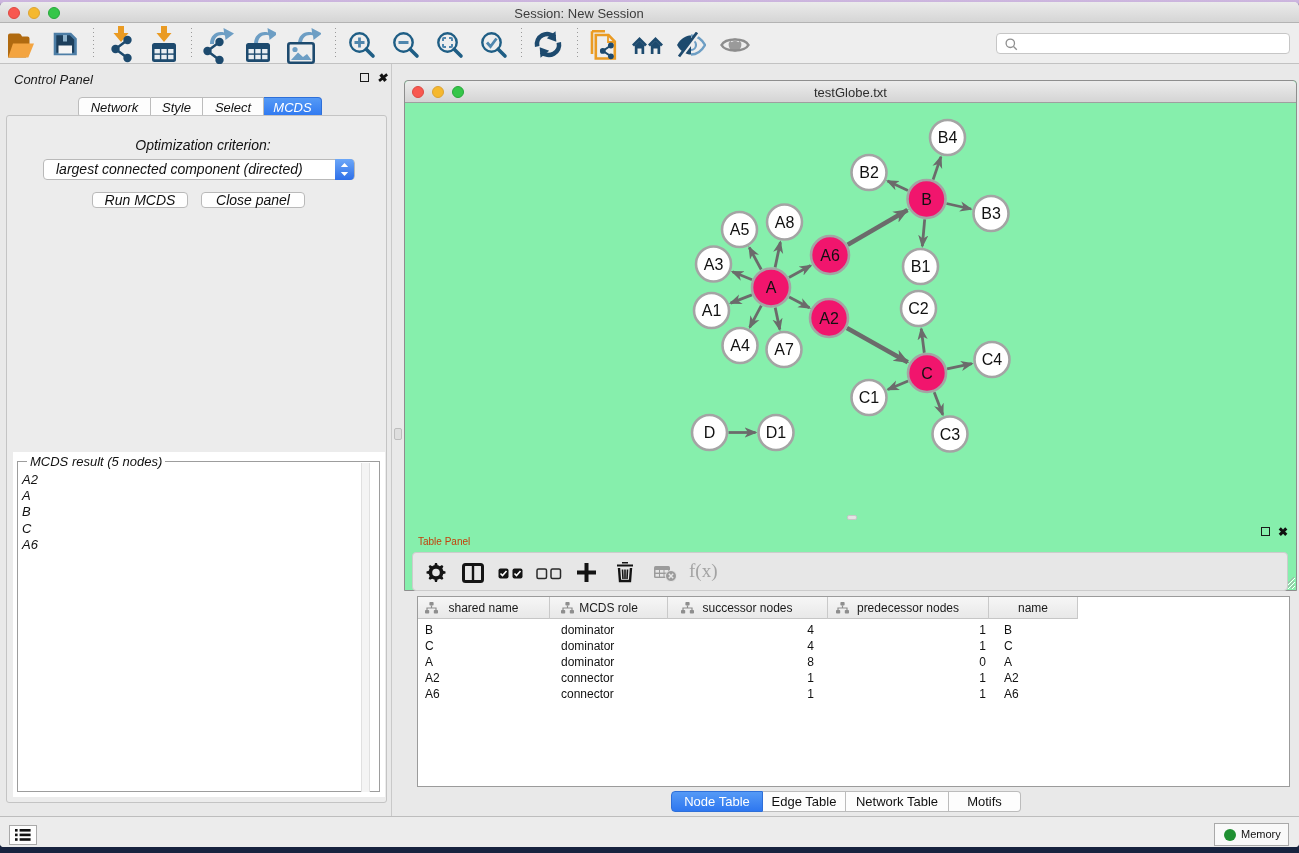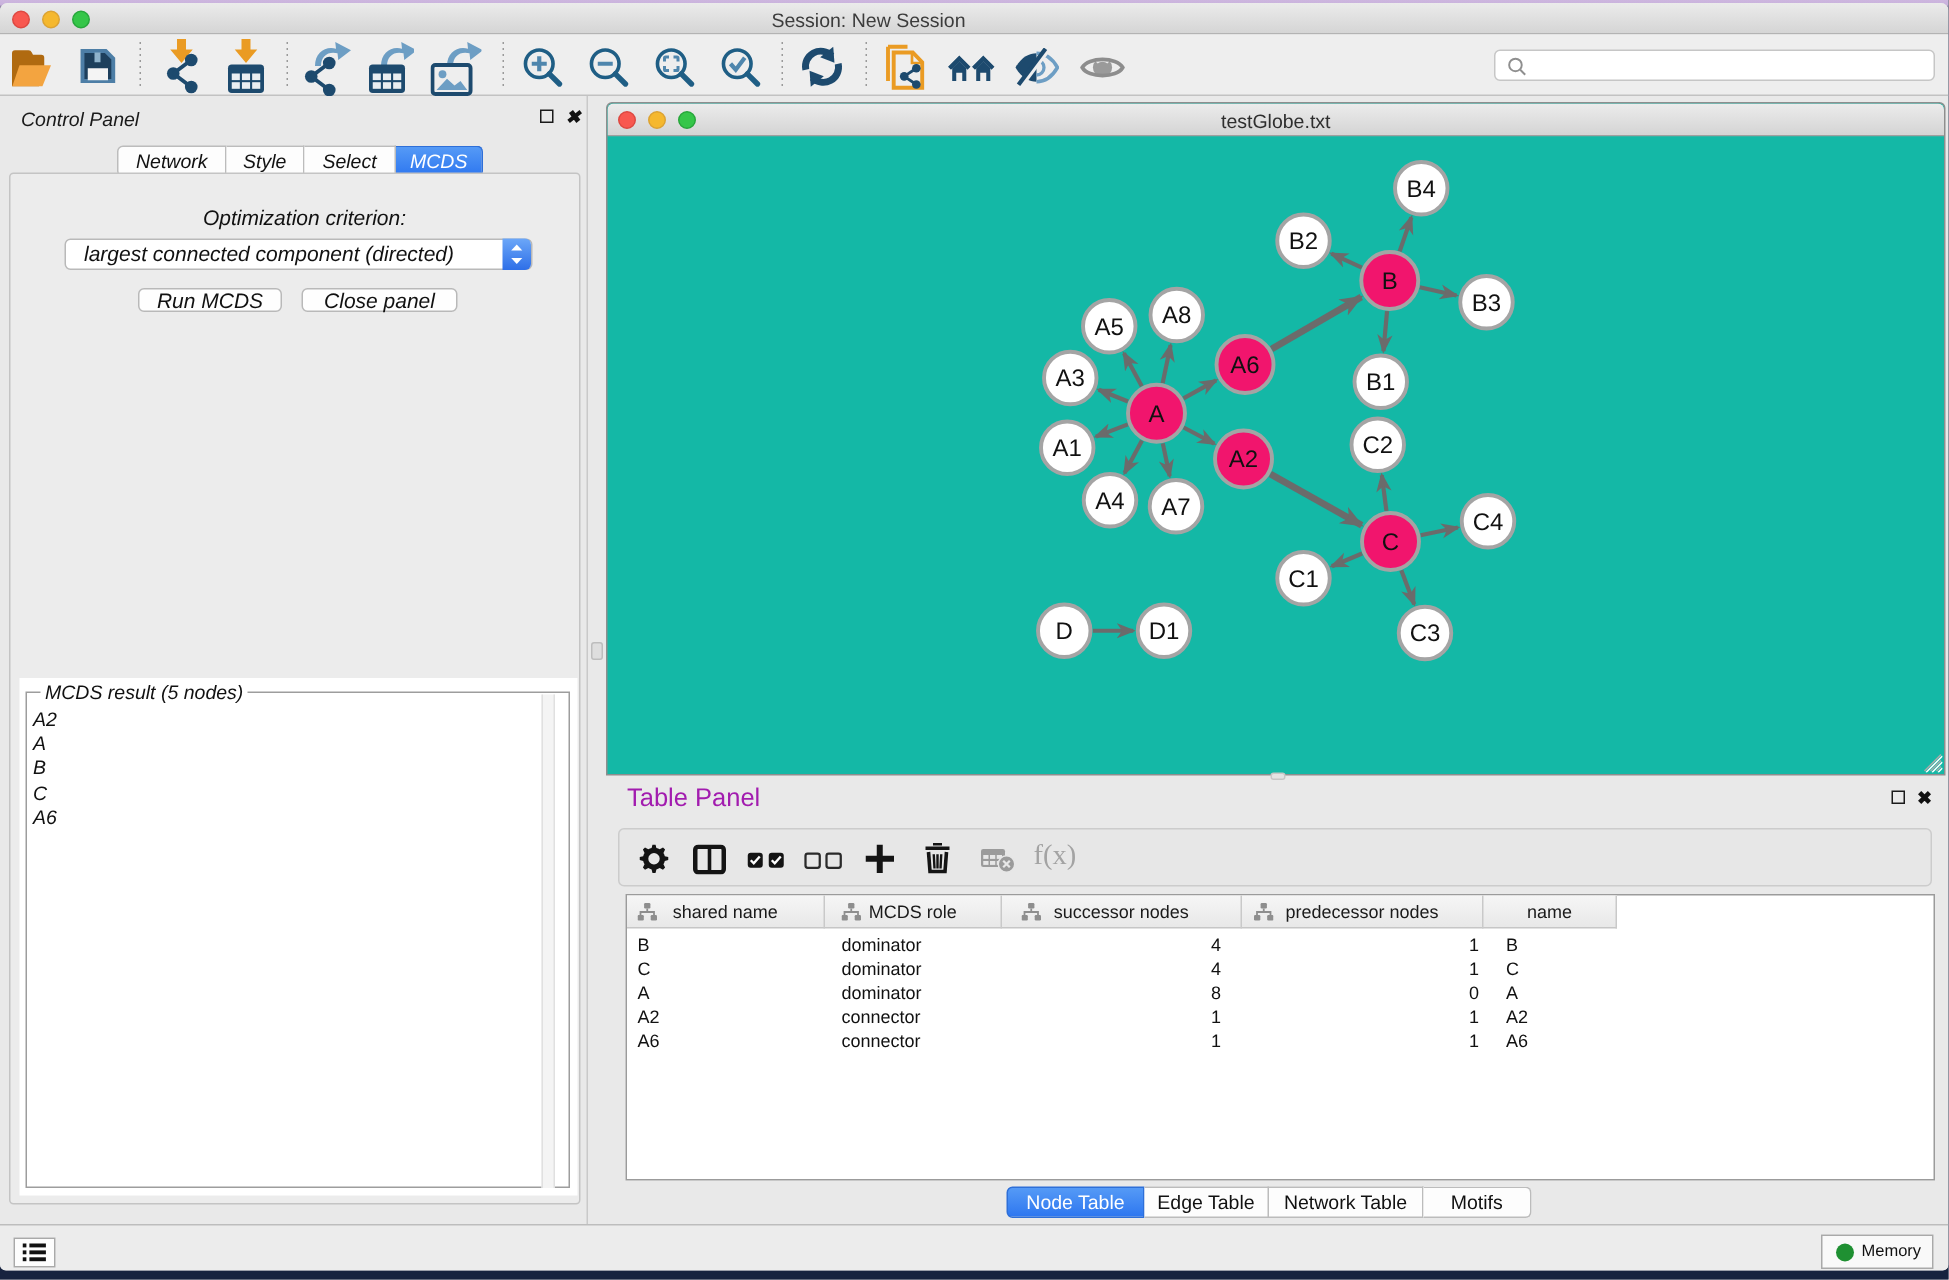--- a/index.html
+++ b/index.html
@@ -55,32 +55,32 @@
 #result-wrap { position:absolute; left:6px; top:336px; width:372px; height:345px; background:#fff; }
 #result-box { position:absolute; left:4px; top:9px; width:363px; height:331px; border:1px solid #9d9d9d; }
 #result-legend { position:absolute; left:9px; top:-8px; background:#fff; padding:0 3px; font-size:13px; color:#111; }
 #result-list { position:absolute; left:4px; top:10px; font-size:13px; color:#111; line-height:16.2px; }
 #result-scroll { position:absolute; right:9px; top:1px; width:9px; height:329px;
   background:#f4f4f4; border-left:1px solid #e0e0e0; border-right:1px solid #e0e0e0; }
 
 #vdivknob { position:absolute; left:394px; top:364px; width:8px; height:12px;
   background:#dedede; border:1px solid #bdbdbd; border-radius:2px; }
 
-#netwin { position:absolute; left:404px; top:4px; width:893px; height:449px;
-  background:#14b8a6; border:1px solid #8e8e8e; border-radius:4px 4px 0 0; }
+#netwin { position:absolute; left:404px; top:16px; width:893px; height:511px;
+  background:#86efac; border:1px solid #8e8e8e; border-radius:4px 4px 0 0; }
 #net-titlebar { position:absolute; left:0; top:0; width:891px; height:22px;
   background:linear-gradient(180deg,#ececec,#d4d4d4); border-bottom:1px solid #9f9f9f; border-radius:4px 4px 0 0; }
 #net-titlebar .t1 { left:7px;  background:#f85850; border:0.5px solid #dd4942; }
 #net-titlebar .t2 { left:27px; background:#f5b82e; border:0.5px solid #dca333; }
 #net-titlebar .t3 { left:47px; background:#35c649; border:0.5px solid #28a73c; }
 #net-title { position:absolute; top:4px; left:0; width:891px; text-align:center; font-size:13px; color:#2e2e2e; }
 #graph { position:absolute; left:0px; top:23px; }
 
 #tablepanel { position:absolute; left:404px; top:456px; width:895px; height:296px; }
-#tp-title { position:absolute; left:14px; top:2px; font-size:17px; color:#a21caf; }
+#tp-title { position:absolute; left:14px; top:16px; font-size:10px; color:#c2410c; }
 #tp-toolbar { position:absolute; left:8px; top:32px; width:876px; height:39px;
   background:#e7e7e7; border:1px solid #cccccc; border-radius:4px; }
 #tp-table { position:absolute; left:13px; top:76px; width:873px; height:191px;
   background:#fff; border:1px solid #9b9b9b; }
 #tp-header { position:absolute; left:0; top:0; height:22px; width:660px;
   background:linear-gradient(180deg,#f6f6f6,#e8e8e8); border-bottom:1px solid #c6c6c6; }
 .hcell { position:absolute; top:0; height:22px; overflow:hidden; border-right:1px solid #c9c9c9;
   font-size:12px; color:#1a1a1a; text-align:center; line-height:22px; }
 .trow { position:absolute; font-size:12px; color:#111; height:16px; line-height:16px; }
 #tp-tabs { left:267px; top:271px; }

